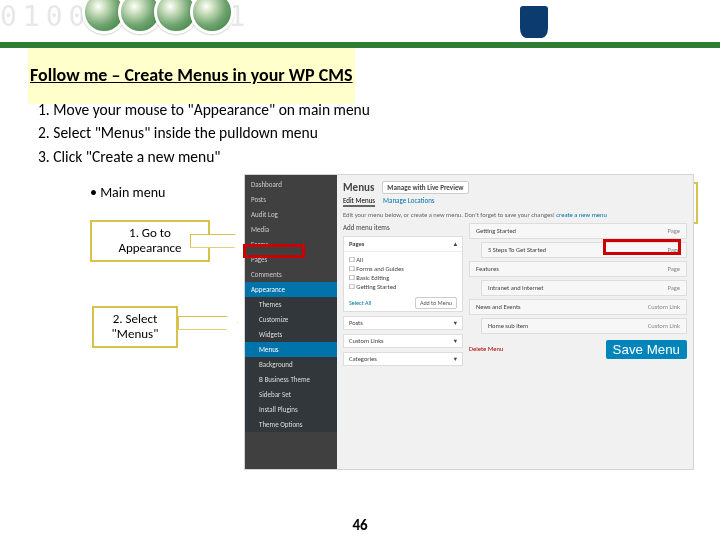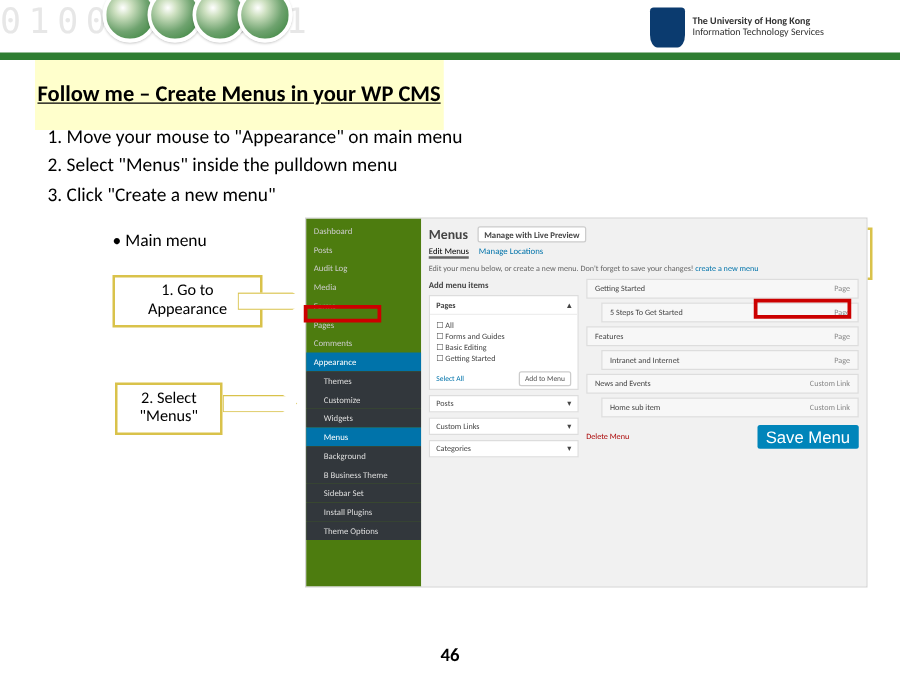--- a/index.html
+++ b/index.html
@@ -19,34 +19,34 @@
   .bullet{position:absolute;left:90px;top:10px;font-size:14px;color:#000}
   .callout{position:absolute;background:#fff;border:2px solid #d9c24a;padding:4px 8px;font-size:13px;text-align:center;line-height:1.15}
   .c1{left:90px;top:46px;width:120px}
   .c2{left:92px;top:132px;width:86px}
   .c3{left:558px;top:8px;width:140px}
   .pointer{position:absolute;background:#fff;border:1px solid #d9c24a}
   .p1{left:190px;top:60px;width:55px;height:14px;clip-path:polygon(0 0,80% 0,100% 50%,80% 100%,0 100%)}
   .p2{left:178px;top:142px;width:60px;height:14px;clip-path:polygon(0 0,80% 0,100% 50%,80% 100%,0 100%)}
   .p3{left:608px;top:44px;width:12px;height:26px;clip-path:polygon(0 0,100% 0,100% 70%,50% 100%,0 70%)}
   .wp{position:absolute;left:244px;top:0;width:450px;height:296px;border:1px solid #d4d4d4;background:#fff;font-size:7px;display:flex}
-  .wp-side{width:92px;background:#4d7c0f;color:#ccc;display:flex;flex-direction:column;padding:2px 0}
+  .wp-side{width:92px;background:#404040;color:#ccc;display:flex;flex-direction:column;padding:2px 0}
   .wp-side .item{padding:3px 6px;white-space:nowrap;overflow:hidden}
   .wp-side .item.active{background:#0073aa;color:#fff}
   .wp-side .item.sub{background:#32373c;color:#ddd;padding-left:14px}
   .wp-side .item.subact{background:#0073aa;color:#fff;padding-left:14px}
   .wp-body{flex:1;background:#f1f1f1;padding:6px;color:#444;position:relative}
   .wp-h1{font-size:11px;font-weight:600;margin-bottom:2px;display:flex;align-items:center;gap:8px}
   .wp-h1 .live-btn{font-size:7px;background:#fff;border:1px solid #ccc;padding:1px 4px;border-radius:2px}
   .wp-tabs{display:flex;gap:8px;font-size:7px;margin:2px 0 4px 0;color:#0073aa}
   .wp-tabs span:first-child{color:#000;border-bottom:2px solid #666}
   .wp-desc{font-size:6.5px;color:#666;margin-bottom:4px}
   .wp-cols{display:flex;gap:6px}
   .wp-left{width:120px;display:flex;flex-direction:column;gap:4px}
-  .wp-left h4{font-size:7px;font-weight:700}
+  .wp-left h4{font-size:7px;font-weight:400}
   .wp-panel{background:#fff;border:1px solid #ddd}
   .wp-panel-h{padding:3px 5px;border-bottom:1px solid #eee;font-weight:600;display:flex;justify-content:space-between;font-size:6.5px}
   .wp-panel-b{padding:3px 5px}
   .wp-panel-b .chk{display:block;font-size:6.5px;margin:1px 0}
   .wp-panel-f{display:flex;justify-content:space-between;padding:2px 5px;font-size:6px;color:#0073aa;align-items:center}
   .wp-panel-f .addbtn{background:#fff;border:1px solid #ccc;padding:1px 4px;color:#555;border-radius:2px}
   .mini-panel{background:#fff;border:1px solid #ddd;padding:2px 5px;font-size:6.5px;display:flex;justify-content:space-between}
   .wp-right{flex:1}
   .wp-right h4{font-size:7px;font-weight:600;margin-bottom:3px}
   .wp-right .hint{background:#fff;border:1px solid #ddd;padding:4px 5px;font-size:6.5px;color:#666;margin-bottom:5px}
@@ -67,24 +67,20 @@
 <div class="header">
   <div class="bg-digits">01001 10001</div>
   <div class="globes">
     <div class="globe"></div>
     <div class="globe"></div>
     <div class="globe"></div>
     <div class="globe"></div>
   </div>
   <div class="logo-area">
     <div class="crest"></div>
-    <div class="logo-text">
-      <span class="line1">The University of Hong Kong</span>
-      <span>Information Technology Services</span>
-    </div>
   </div>
 </div>
 
 <div class="title-row">
   <span class="title">Follow me – Create Menus in your WP CMS</span>
 </div>
 
 <div class="steps">
   <div>1. Move your mouse to "Appearance" on main menu</div>
   <div>2. Select "Menus" inside the pulldown menu</div>

